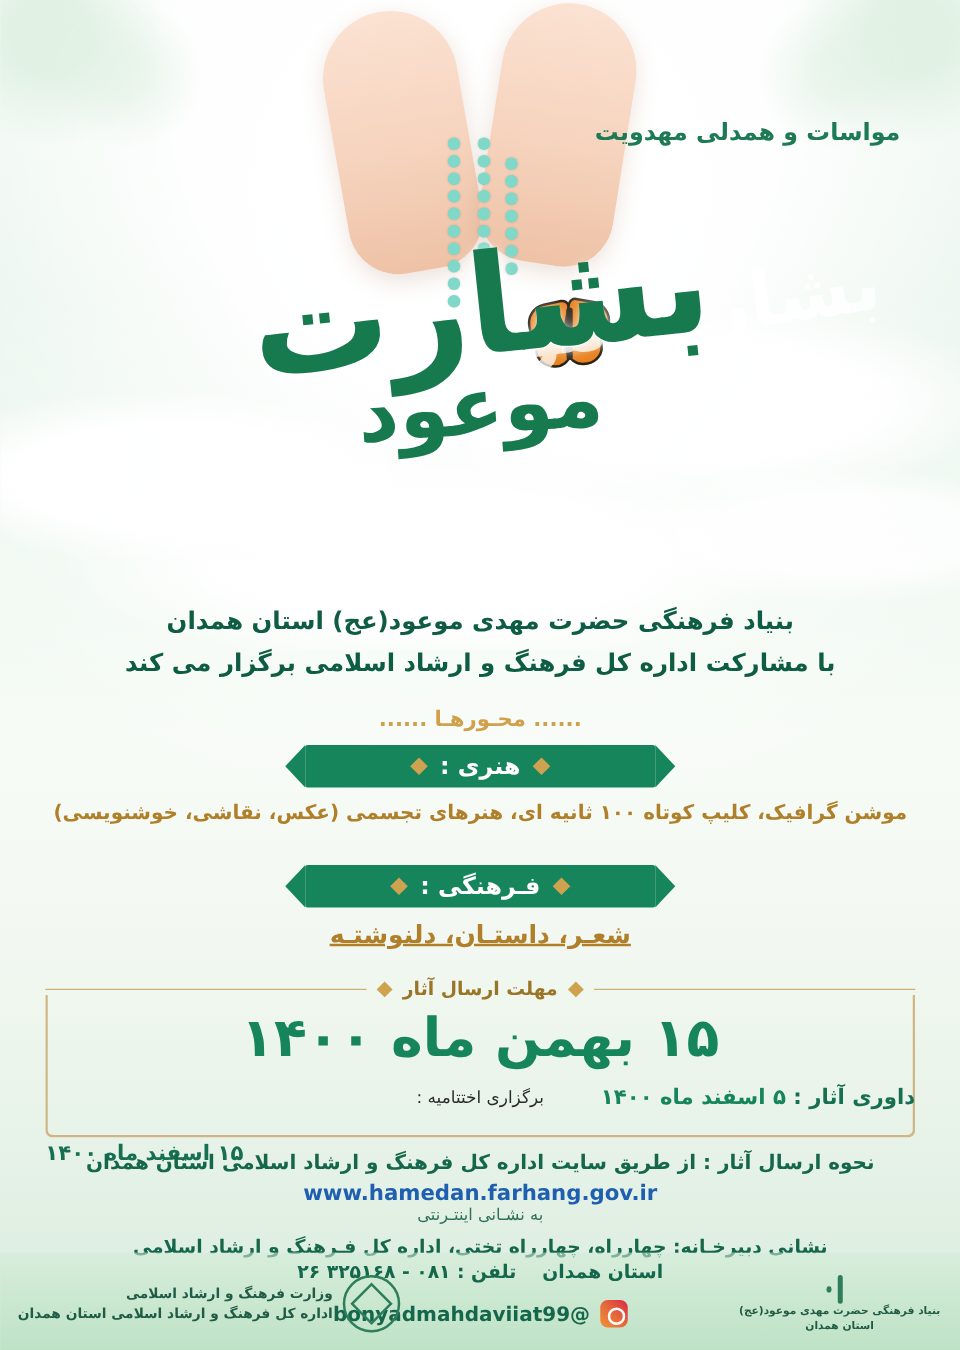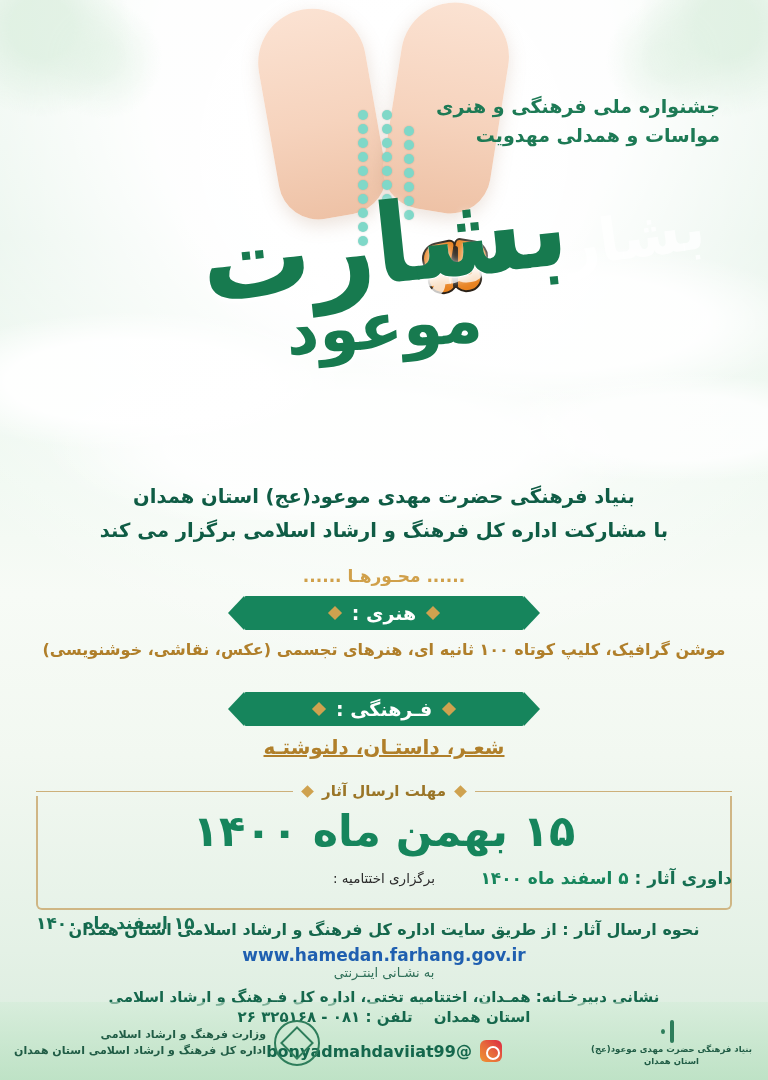--- a/index.html
+++ b/index.html
@@ -186,21 +186,20 @@
 
   <div class="butterfly">
     <div class="wing ul"></div>
       <div class="wing ur"></div>
     <div class="wing ll"></div>
       <div class="wing lr"></div>
     <div class="bbody"></div>
   </div>
 
   <div class="head-text">
-    <div>جشنواره ملی فرهنگی و هنری</div>
     <div>مواسات و همدلی مهدویت</div>
   </div>
 
   <div class="bigtitle">
     <span class="shadow-word">بشارت موعود</span>
     <span class="t">بشارت</span>
     <span class="t t2" style="font-size:64px;letter-spacing:-2px;transform:rotate(-4deg);">موعود</span>
   </div>
 
   <div class="subtitle">
@@ -239,21 +238,21 @@
       <b>۵ اسفند ماه ۱۴۰۰</b>
     </div>
     <div class="dl-mid">برگزاری اختتامیه :</div>
     <div class="dl-side dl-left">۱۵ اسفند ماه ۱۴۰۰</div>
   </div>
 
   <div class="submit">
     <div class="l1">نحوه ارسال آثار : از طریق سایت اداره کل فرهنگ و ارشاد اسلامی استان همدان</div>
     <div class="url">www.hamedan.farhang.gov.ir</div>
     <div class="l2">به نشـانی اینتـرنتی</div>
-    <div class="l3">نشانی دبیرخـانه: همـدان، اختتامیه تختی، اداره کل فـرهنگ و ارشاد اسلامی</div>
+    <div class="l3">نشانی دبیرخـانه: چهارراه، چهارراه تختی، اداره کل فـرهنگ و ارشاد اسلامی</div>
   </div>
 
   <div class="footer"></div>
 
   <div class="fcontact">
     <span>استان همدان</span>
     &nbsp;&nbsp;
     <span>تلفن :</span>
     <span>۰۸۱ - ۳۲۵۱۶۸ ۲۶</span>
   </div>

